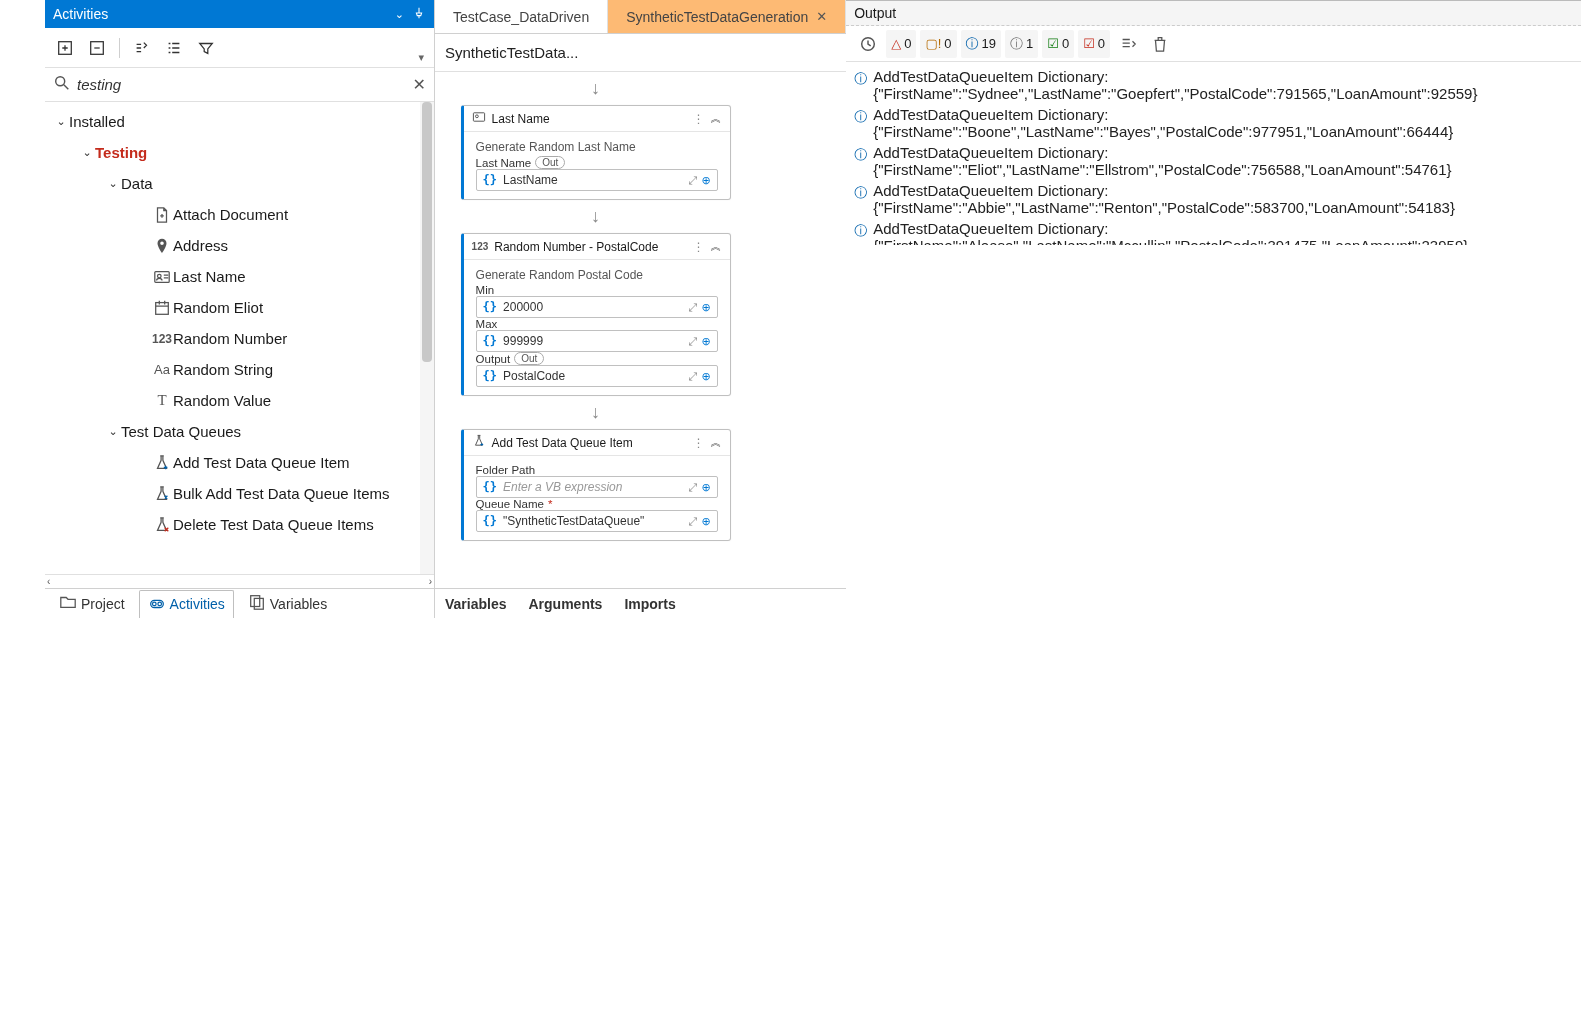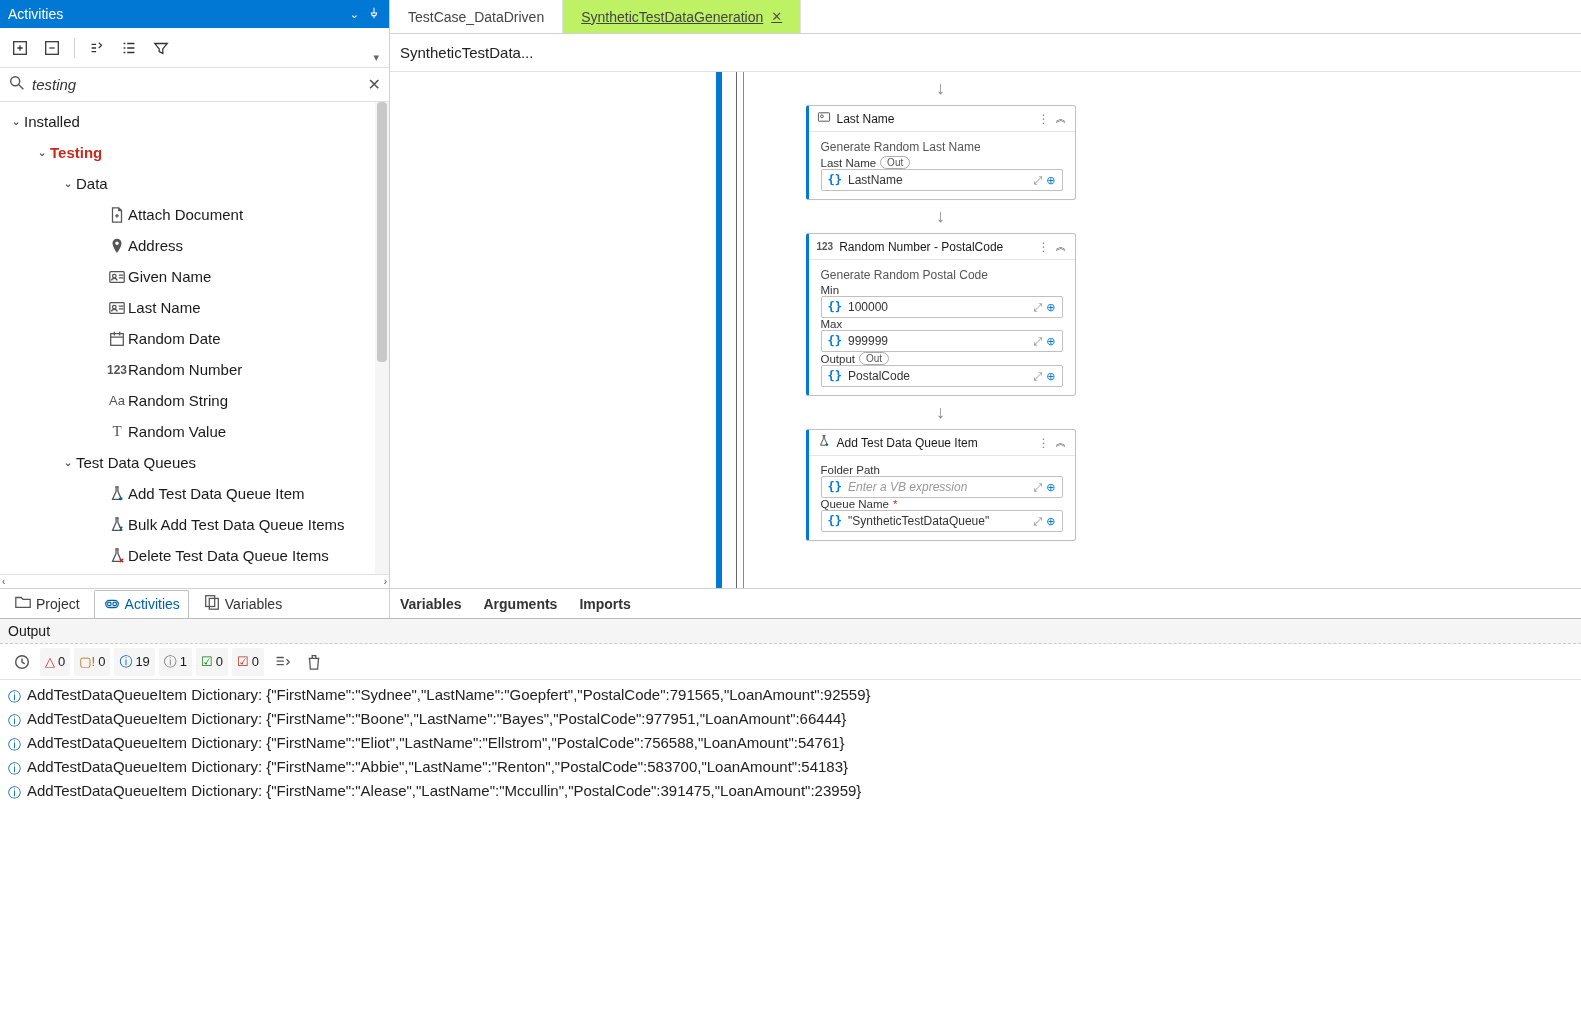--- a/index.html
+++ b/index.html
@@ -1,17 +1,17 @@
 <!DOCTYPE html>
 <html><head>
 <meta charset="utf-8">
 <style>
 * { box-sizing: border-box; margin: 0; padding: 0; font-family: "Segoe UI", Arial, sans-serif; }
 body { font-size: 13px; color: #1a1a1a; background: #fff; overflow: hidden; }
-.app { display: flex; flex-direction: column; width: 1581px; height: 1015px; }
+.app { display: flex; flex-direction: row; width: 1581px; height: 1015px; padding-left: 45px; }
 .top-row { display: flex; height: 618px; }
 .activities-panel { width: 390px; border-right: 1px solid #d0d0d0; display: flex; flex-direction: column; position: relative; }
 .panel-header { background: #0078d4; color: #fff; height: 28px; display: flex; align-items: center; padding: 0 8px; justify-content: space-between; }
 .panel-header-title { font-size: 14px; }
 .panel-header-icons { display: flex; gap: 8px; align-items: center; }
 .panel-header-icons svg { width: 14px; height: 14px; }
 .toolbar { height: 40px; border-bottom: 1px solid #e0e0e0; display: flex; align-items: center; padding: 0 6px; gap: 4px; }
 .toolbar .sep { width: 1px; height: 20px; background: #cfcfcf; margin: 0 4px; }
 .toolbar-btn { width: 28px; height: 28px; display: flex; align-items: center; justify-content: center; border-radius: 2px; cursor: pointer; }
 .toolbar-overflow { margin-left: auto; color: #666; align-self: flex-end; font-size: 11px; padding: 0 4px 3px 0; }
@@ -27,21 +27,21 @@
 .tree-icon { width: 22px; display: inline-flex; justify-content: center; color: #555; }
 .tree-label.cat { font-weight: 600; color: #c42b1c; }
 .tree-scrollbar-h { height: 14px; border-top: 1px solid #e0e0e0; display: flex; align-items: center; justify-content: space-between; padding: 0 2px; color: #555; font-size: 10px; }
 .bottom-tabs { height: 30px; border-top: 1px solid #d0d0d0; display: flex; align-items: center; gap: 6px; padding: 0 6px; }
 .btab { display: flex; align-items: center; gap: 4px; padding: 3px 8px; font-size: 14px; cursor: pointer; color: #333; }
 .btab.active { border: 1px solid #bfbfbf; border-bottom: none; background: #fff; color: #0060aa; border-radius: 2px 2px 0 0; }
 
 .design-area { flex: 1; display: flex; flex-direction: column; }
 .tabs-bar { height: 34px; display: flex; align-items: stretch; border-bottom: 1px solid #d0d0d0; }
 .tab { display: flex; align-items: center; padding: 0 18px; font-size: 14px; color: #444; border-right: 1px solid #e0e0e0; cursor: pointer; gap: 8px;}
-.tab.active { background: #bef264; text-decoration: underline; }
+.tab.active { background: #fdba74; }
 .tab .close { font-size: 13px; color: #555; }
 .breadcrumb { height: 38px; display: flex; align-items: center; padding: 0 10px; font-size: 15px; color: #222; border-bottom: 1px solid #e0e0e0; }
 .canvas-wrap { flex: 1; overflow: hidden; position: relative; background: #fff; }
 .canvas-inner { position: absolute; top: 0; left: 50%; transform: translateX(-180px); display: flex; flex-direction: column; align-items: center;}
 .seq-line { display:flex; height: 100%; position: absolute; top:0; bottom:0; left: 50%; transform: translateX(-270px);}
 .seq-bar { width: 6px; background: #0078d4; height: 100%; }
 .seq-bar2 { width: 1px; background: #666; margin-left: 14px; height: 100%; }
 .seq-bar3 { width: 1px; background: #888; margin-left: 6px; height: 100%; }
 .arrow { color: #888; font-size: 18px; margin: 6px 0; }
 .card { width: 270px; border: 1px solid #c0c0c0; border-radius: 3px; background: #fff; box-shadow: 0 0 2px rgba(0,0,0,0.05); margin-left: 0;}
@@ -171,40 +171,30 @@
           <span>Address</span>
         </div>
         <div class="tree-row" style="padding-left:106px">
           <span class="tree-icon">
               <svg class="icn" viewBox="0 0 20 20" fill="none" stroke="#555" stroke-width="1.4">
                 <rect x="2" y="4" width="16" height="12" rx="1"></rect>
                 <circle cx="7" cy="9" r="2"></circle>
                 <path d="M4 14c0-1.5 1.5-2.5 3-2.5s3 1 3 2.5M12 8h5M12 11h5"></path>
               </svg>
             </span>
-          <span>Given Name</span>
-        </div>
-        <div class="tree-row" style="padding-left:106px">
-          <span class="tree-icon">
-              <svg class="icn" viewBox="0 0 20 20" fill="none" stroke="#555" stroke-width="1.4">
-                <rect x="2" y="4" width="16" height="12" rx="1"></rect>
-                <circle cx="7" cy="9" r="2"></circle>
-                <path d="M4 14c0-1.5 1.5-2.5 3-2.5s3 1 3 2.5M12 8h5M12 11h5"></path>
-              </svg>
-            </span>
           <span>Last Name</span>
         </div>
         <div class="tree-row" style="padding-left:106px">
           <span class="tree-icon">
               <svg class="icn" viewBox="0 0 20 20" fill="none" stroke="#555" stroke-width="1.4">
                 <rect x="3" y="4" width="14" height="13"></rect>
                 <path d="M3 8h14M7 2v4M13 2v4"></path>
               </svg>
             </span>
-          <span>Random Date</span>
+          <span>Random Eliot</span>
         </div>
         <div class="tree-row" style="padding-left:106px">
           <span class="tree-icon" style="font-size:12px;font-weight:600;color:#555;">123</span>
           <span>Random Number</span>
         </div>
         <div class="tree-row" style="padding-left:106px">
           <span class="tree-icon" style="font-size:13px;font-weight:500;color:#555;">Aa</span>
           <span>Random String</span>
         </div>
         <div class="tree-row" style="padding-left:106px">
@@ -324,21 +314,21 @@
               <span style="font-size:10px;font-weight:600;color:#555;">123</span>
               <span class="title">Random Number - PostalCode</span>
               <span class="menu">⋮</span>
               <span class="collapse">︽</span>
             </div>
             <div class="card-body">
               <div class="hint">Generate Random Postal Code</div>
               <div class="field-label">Min</div>
               <div class="exprbox">
                   <span class="brace">{}</span>
-                  <span>100000</span>
+                  <span>200000</span>
                   <span class="right-icons">
                     <span>⤢</span>
                     <span class="plus">⊕</span>
                   </span>
                 </div>
               <div class="field-label">Max</div>
               <div class="exprbox">
                   <span class="brace">{}</span>
                   <span>999999</span>
                   <span class="right-icons">

